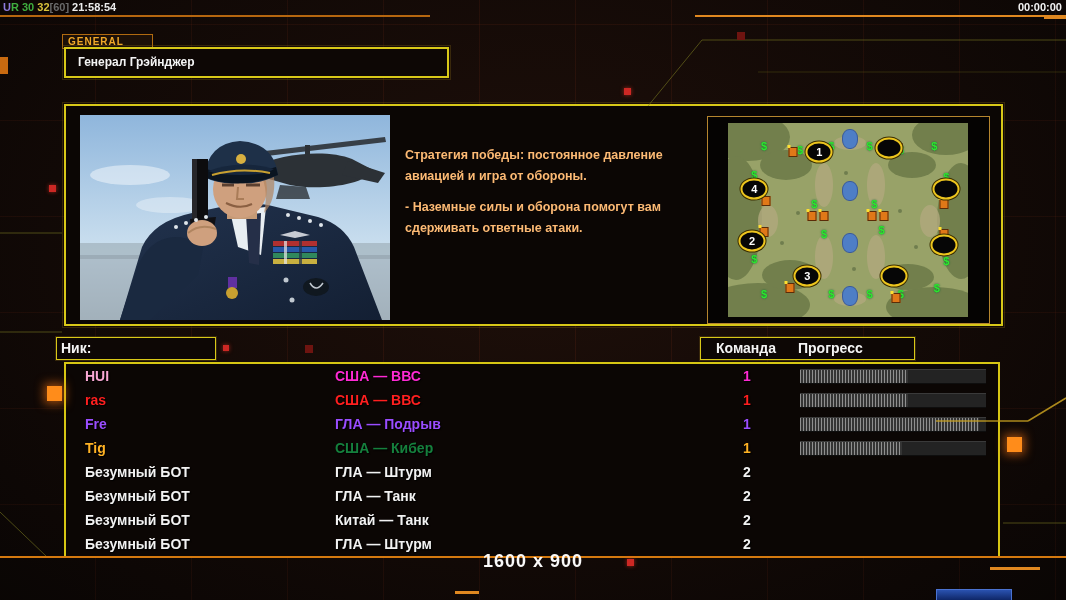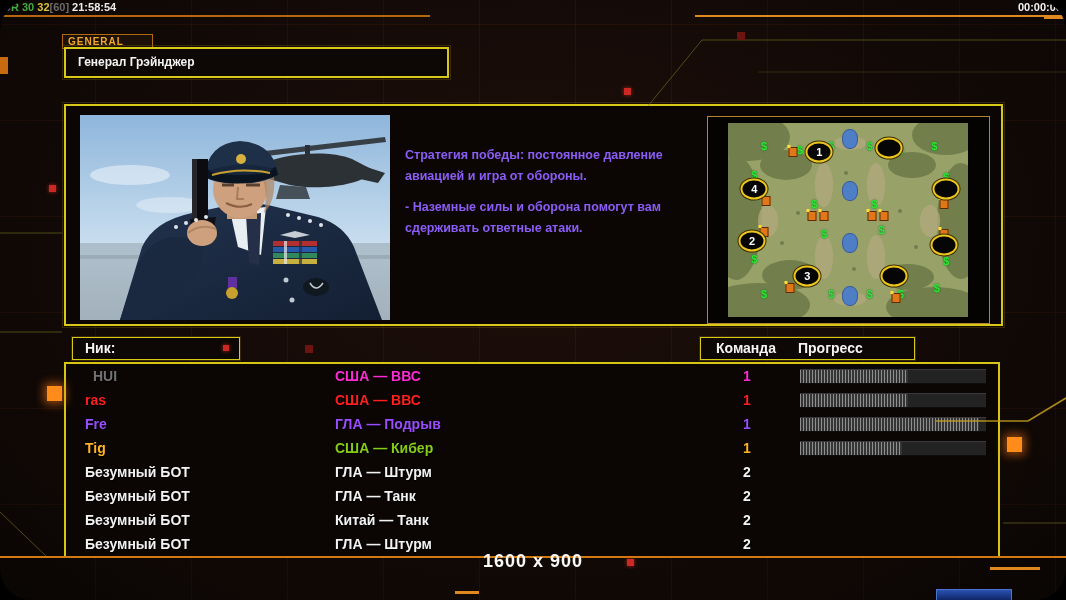--- a/index.html
+++ b/index.html
@@ -4,41 +4,40 @@
 <style>
   html,body{margin:0;padding:0;background:#000;}
   #screen{
     position:relative;width:1066px;height:600px;overflow:hidden;
     font-family:"Liberation Sans",sans-serif;
     background-color:#150c09;
     background-image:
       radial-gradient(ellipse at 50% 40%, rgba(60,25,12,.25) 0%, rgba(0,0,0,.55) 100%),
       repeating-linear-gradient(0deg, transparent 0 95px, rgba(150,55,28,.20) 95px 96px),
       repeating-linear-gradient(90deg, transparent 0 95px, rgba(150,55,28,.20) 95px 96px);
-    border-radius: 31px;
   }
   
   #circuit{position:absolute;inset:0;z-index:3;pointer-events:none;}
   
   .debug{position:absolute;left:3px;top:1px;font-size:11px;font-weight:bold;letter-spacing:0;z-index:4;}
   .timer{position:absolute;right:4px;top:1px;font-size:11px;font-weight:bold;color:#f2f2f2;z-index:4;}
   .hline{position:absolute;height:2px;background:#b5660f;z-index:2;}
   .hline.bright{background:#e08820;}
   
   .tab{position:absolute;left:62px;top:34px;width:84px;height:13px;z-index:2;
        background:#1c1008;border:1px solid #b06a10;color:#f0a828;
        font-size:10px;font-weight:bold;letter-spacing:1px;line-height:13px;padding-left:5px;}
   .titlebox{position:absolute;left:64px;top:47px;width:369px;height:27px;z-index:2;
        background:#0d0705;border:2px solid #d8c818;outline:1px solid rgba(120,95,20,.35);outline-offset:1px;
        color:#f4f4f4;font-size:12px;font-weight:bold;line-height:27px;padding-left:12px;}
   
   .mainpanel{position:absolute;left:64px;top:104px;width:935px;height:218px;z-index:2;
        background:#0b0604;border:2px solid #d8c818;outline:1px solid rgba(120,95,20,.35);outline-offset:1px;}
   .portrait{position:absolute;left:14px;top:9px;width:310px;height:205px;background:#9cc0e0;overflow:hidden;}
-  .strategy{position:absolute;left:339px;top:39px;width:300px;color:#8b5cf6;
+  .strategy{position:absolute;left:339px;top:39px;width:300px;color:#fdba74;
        font-size:12.5px;font-weight:bold;line-height:21px;white-space:pre-line;}
   .strategy .para{margin:0 0 6px 0;}
   .strategy .para + .para{margin-top:10px;}
   .strategy .para:nth-child(n+2){margin-bottom:16px;}
   
   .minimap{position:absolute;left:641px;top:10px;width:281px;height:206px;
        background:#050302;border:1px solid #b5852e;}
   .mapinner{position:absolute;left:20px;right:21px;top:6px;bottom:6px;overflow:hidden;}
   .mapinner svg{position:absolute;inset:0;width:100%;height:100%;}
   .startpos{position:absolute;width:23px;height:17px;background:#060606;border:2px solid #ecc51e;
@@ -47,21 +46,21 @@
   .supply{position:absolute;transform:translate(-50%,-50%);color:#2de62d;font-size:11px;
        font-weight:bold;text-shadow:0 0 2px #063;line-height:10px;}
   .oil{position:absolute;width:7px;height:8px;background:#e07818;border:1px solid #5a2c08;
        transform:translate(-50%,-50%);}
   .oil i{position:absolute;left:-2px;top:-3px;width:3px;height:3px;background:#ffe030;}
   .lake{position:absolute;width:14px;height:18px;background:#4e7ec6;border:1px solid #3a5a9a;
        border-radius:45%;transform:translate(-50%,-50%);}
   
   .hdrbox{position:absolute;z-index:2;height:21px;background:#0d0705;border:1px solid #d8c818;
        outline:1px solid rgba(120,95,20,.35);color:#f4f4f4;font-size:14px;font-weight:bold;line-height:21px;}
-  .hdr-nick{left:72px;top:337px;width:154px;padding-left:12px;}
+  .hdr-nick{left:56px;top:337px;width:154px;padding-left:4px;}
   .hdr-gen{left:314px;top:337px;width:194px;padding-left:20px;}
   .hdr-team{left:700px;top:337px;width:198px;padding-left:15px;}
   .hdr-team span.gap{display:inline-block;width:22px;}
   .tablepanel{position:absolute;left:64px;top:362px;width:932px;height:192px;z-index:2;
        background:#0b0604;border:2px solid #d6c613;}
   .prow{position:relative;height:24px;font-size:14px;font-weight:bold;text-shadow:1px 1px 1px #000;}
   .prow .c-nick{position:absolute;left:19px;top:4px;}
   .prow .c-gen{position:absolute;left:269px;top:4px;}
   .prow .c-team{position:absolute;left:666px;top:4px;width:30px;text-align:center;}
   .prow .bar{position:absolute;left:734px;top:5px;width:186px;height:13px;background:#232323;
@@ -304,21 +303,21 @@
       </div>
     </div>
   </div>
 
   <div class="hdrbox hdr-nick">Ник:</div>
   <div class="hdrbox hdr-team"><span>Команда</span><span class="gap"></span><span>Прогресс</span></div>
 
   <div class="tablepanel">
     <div id="player-rows">
         <div class="prow">
-          <span class="c-nick" style="color: #737373; margin-left: 8px;">HUI</span>
+          <span class="c-nick" style="color: #f9a8d4;">HUI</span>
           <span class="c-gen" style="color: rgb(255, 42, 212);">США — ВВС</span>
           <span class="c-team" style="color: rgb(255, 42, 212);">1</span>
           <div class="bar">
             <div class="fill" style="width: 58%;"></div>
           </div>
         </div>
         <div class="prow">
           <span class="c-nick" style="color: rgb(255, 31, 31);">ras</span>
           <span class="c-gen" style="color: rgb(255, 31, 31);">США — ВВС</span>
           <span class="c-team" style="color: rgb(255, 31, 31);">1</span>
@@ -329,21 +328,21 @@
         <div class="prow">
           <span class="c-nick" style="color: rgb(154, 77, 255);">Fre</span>
           <span class="c-gen" style="color: rgb(154, 77, 255);">ГЛА — Подрыв</span>
           <span class="c-team" style="color: rgb(154, 77, 255);">1</span>
           <div class="bar">
             <div class="fill" style="width: 96%;"></div>
           </div>
         </div>
         <div class="prow">
           <span class="c-nick" style="color: rgb(255, 178, 36);">Tig</span>
-          <span class="c-gen" style="color: #84cc16;">США — Кибер</span>
+          <span class="c-gen" style="color: #15803d;">США — Кибер</span>
           <span class="c-team" style="color: rgb(255, 178, 36);">1</span>
           <div class="bar">
             <div class="fill" style="width: 55%;"></div>
           </div>
         </div>
         <div class="prow">
           <span class="c-nick" style="color: rgb(242, 242, 242);">Безумный БОТ</span>
           <span class="c-gen" style="color: rgb(242, 242, 242);">ГЛА — Штурм</span>
           <span class="c-team" style="color: rgb(242, 242, 242);">2</span>
         </div>

